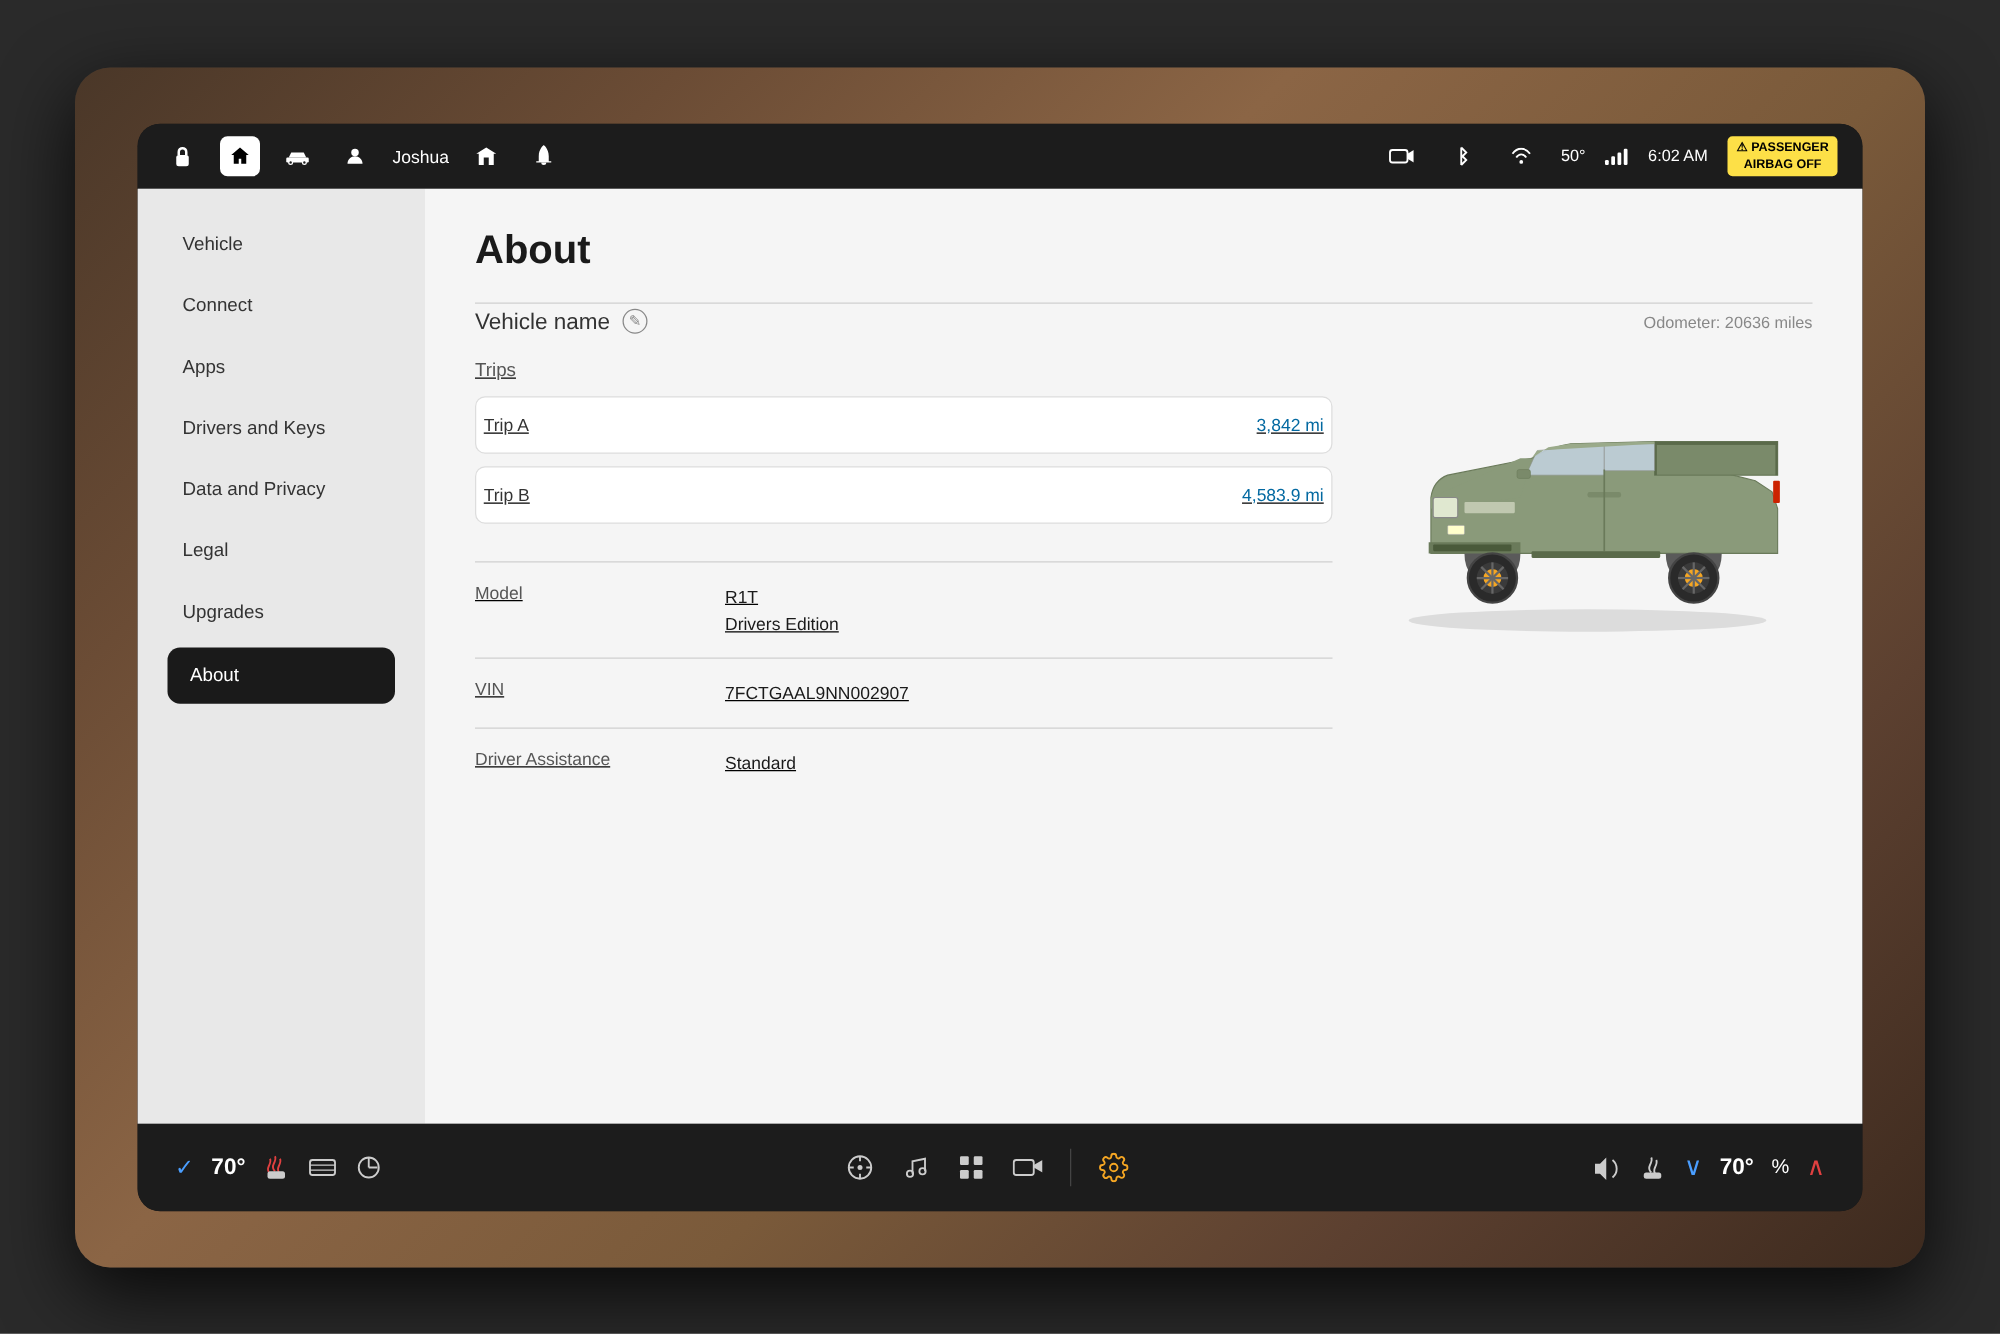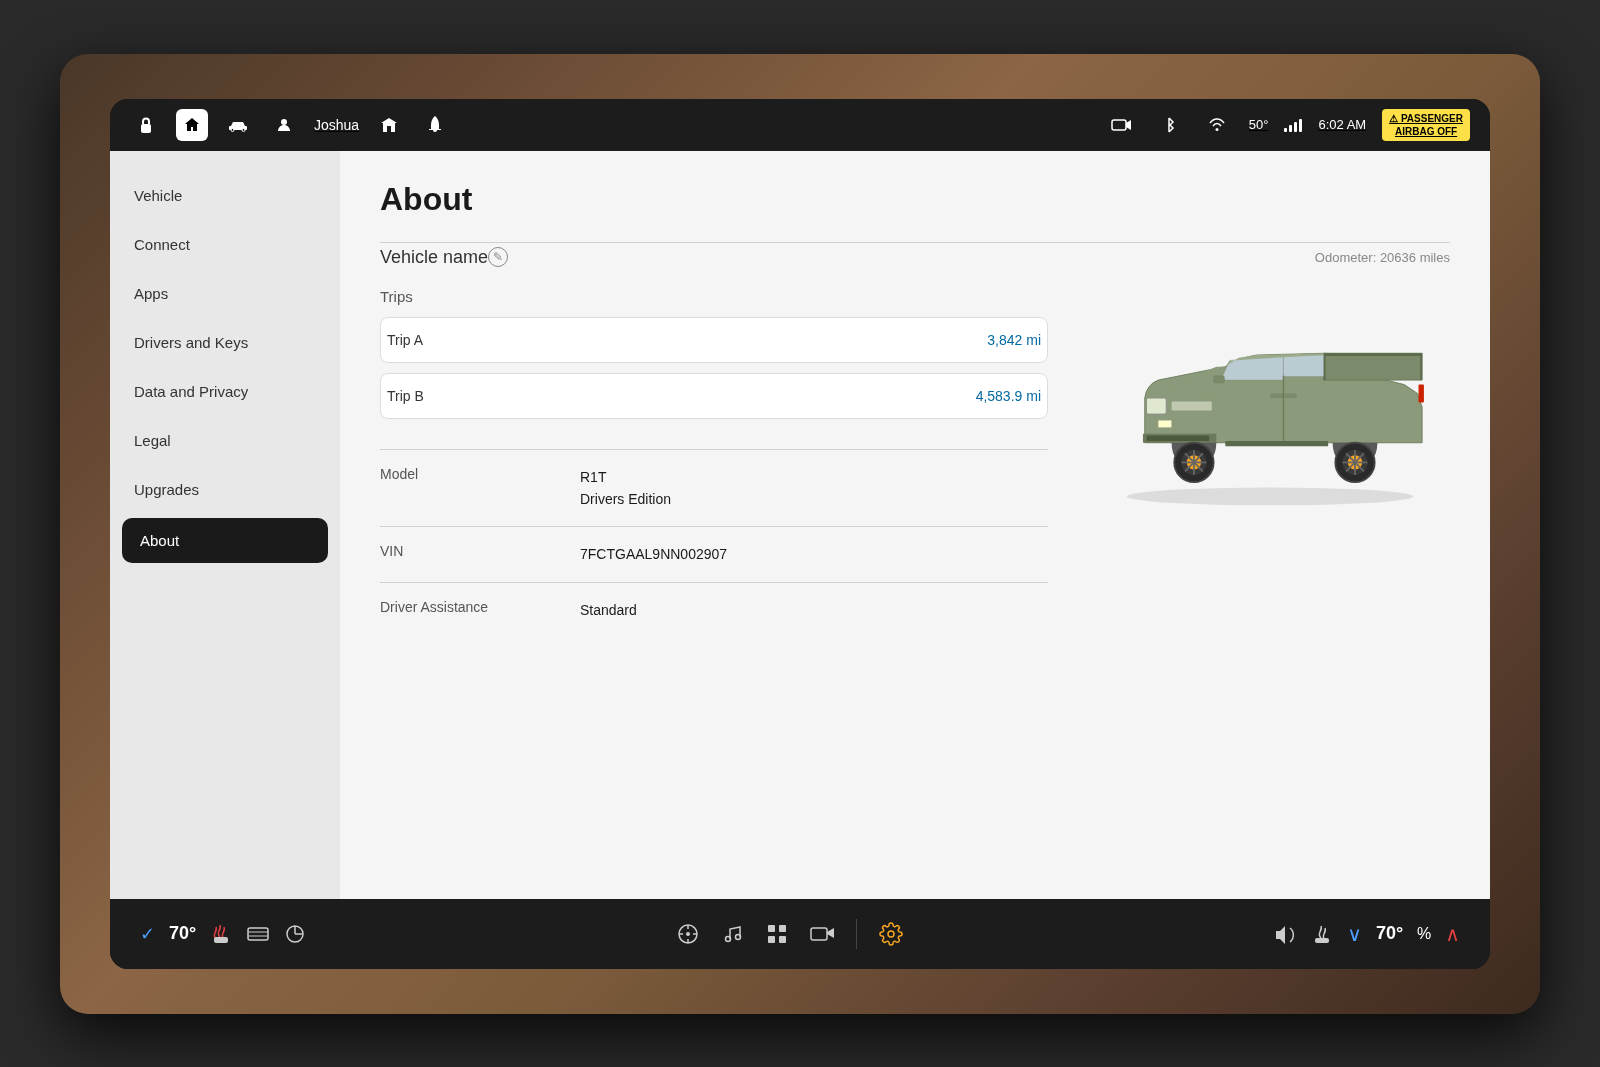--- a/index.html
+++ b/index.html
@@ -39,21 +39,20 @@
 
     
     .status-bar {
       background: #1c1c1c;
       height: 52px;
       display: flex;
       align-items: center;
       padding: 0 20px;
       gap: 19px;
       flex-shrink: 0;
-      text-decoration: underline;
     }
 
     .status-bar .nav-icons {
       display: flex;
       align-items: center;
       gap: 14px;
     }
 
     .status-icon {
       width: 32px;
@@ -103,21 +102,21 @@
       display: flex;
       flex: 1;
       background: #f0f0f0;
       overflow: hidden;
     }
 
     
     .sidebar {
       width: 230px;
       background: #e8e8e8;
-      padding: 20px 0;
+      padding: 20px 12px;
       flex-shrink: 0;
       display: flex;
       flex-direction: column;
     }
 
     .sidebar-item {
       padding: 16px 24px;
       font-size: 15px;
       color: #333;
       cursor: pointer;
@@ -157,20 +156,21 @@
       align-items: center;
       justify-content: space-between;
       margin-bottom: 20px;
     }
 
     .vehicle-name-label {
       font-size: 18px;
       color: #333;
       display: flex;
       align-items: center;
+      gap: 10px;
     }
 
     .edit-icon {
       width: 20px;
       height: 20px;
       border: 1.5px solid #888;
       border-radius: 50%;
       display: flex;
       align-items: center;
       justify-content: center;
@@ -179,21 +179,22 @@
       cursor: pointer;
     }
 
     .odometer {
       font-size: 13px;
       color: #888;
     }
 
     .two-col {
       display: flex;
-      gap: 42px;
+      gap: 24px;
+      text-decoration: underline;
     }
 
     .left-col {
       flex: 1;
     }
 
     .right-col {
       flex: 0 0 360px;
       display: flex;
       align-items: flex-start;

